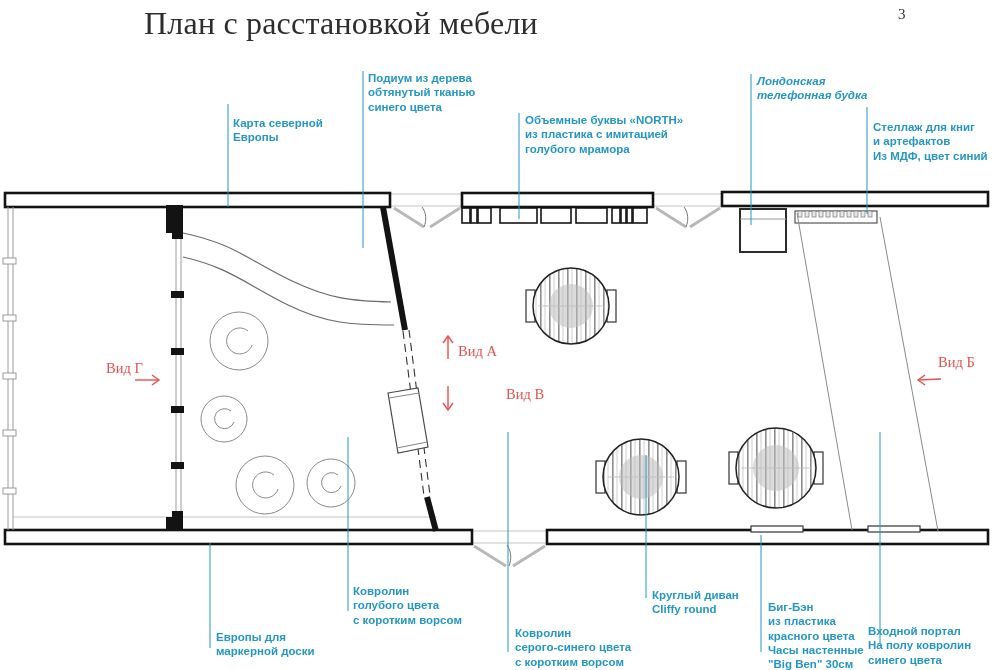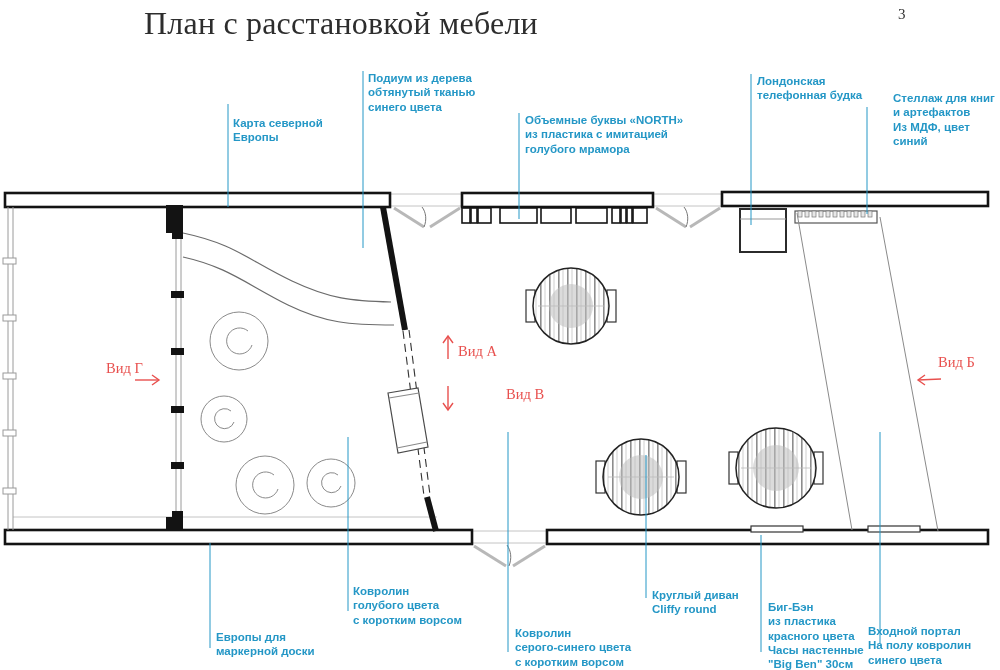--- a/index.html
+++ b/index.html
@@ -22,22 +22,22 @@
     position:absolute;color:#2497C6;font-size:11.5px;font-weight:bold;
     line-height:1.24;white-space:pre-line;
   }
   .view{
     position:absolute;color:#E8504E;
     font-family:"Liberation Serif",serif;font-size:14.5px;white-space:nowrap;
   }
   #ann-map{left:233px;top:116px;}
   #ann-podium{left:368px;top:71px;}
   #ann-north{left:525px;top:113px;}
-  #ann-booth{left:757px;top:74px;}
-  #ann-shelf{left:873px;top:91px;margin-left:20px;}
+  #ann-booth{left:757px;top:74px;font-style:italic;}
+  #ann-shelf{left:873px;top:120px;}
   #ann-carpet-blue{left:353px;top:584px;}
   #ann-panels{left:216px;top:630px;}
   #ann-carpet-gray{left:515px;top:626px;}
   #ann-sofa{left:652px;top:588px;}
   #ann-bigben{left:768px;top:600px;}
   #ann-portal{left:868px;top:624px;}
   #view-g{left:106px;top:360px;}
   #view-a{left:458px;top:343px;}
   #view-v{left:458px;top:386px;margin-left:48px;}
   #view-b{left:938px;top:354px;}

